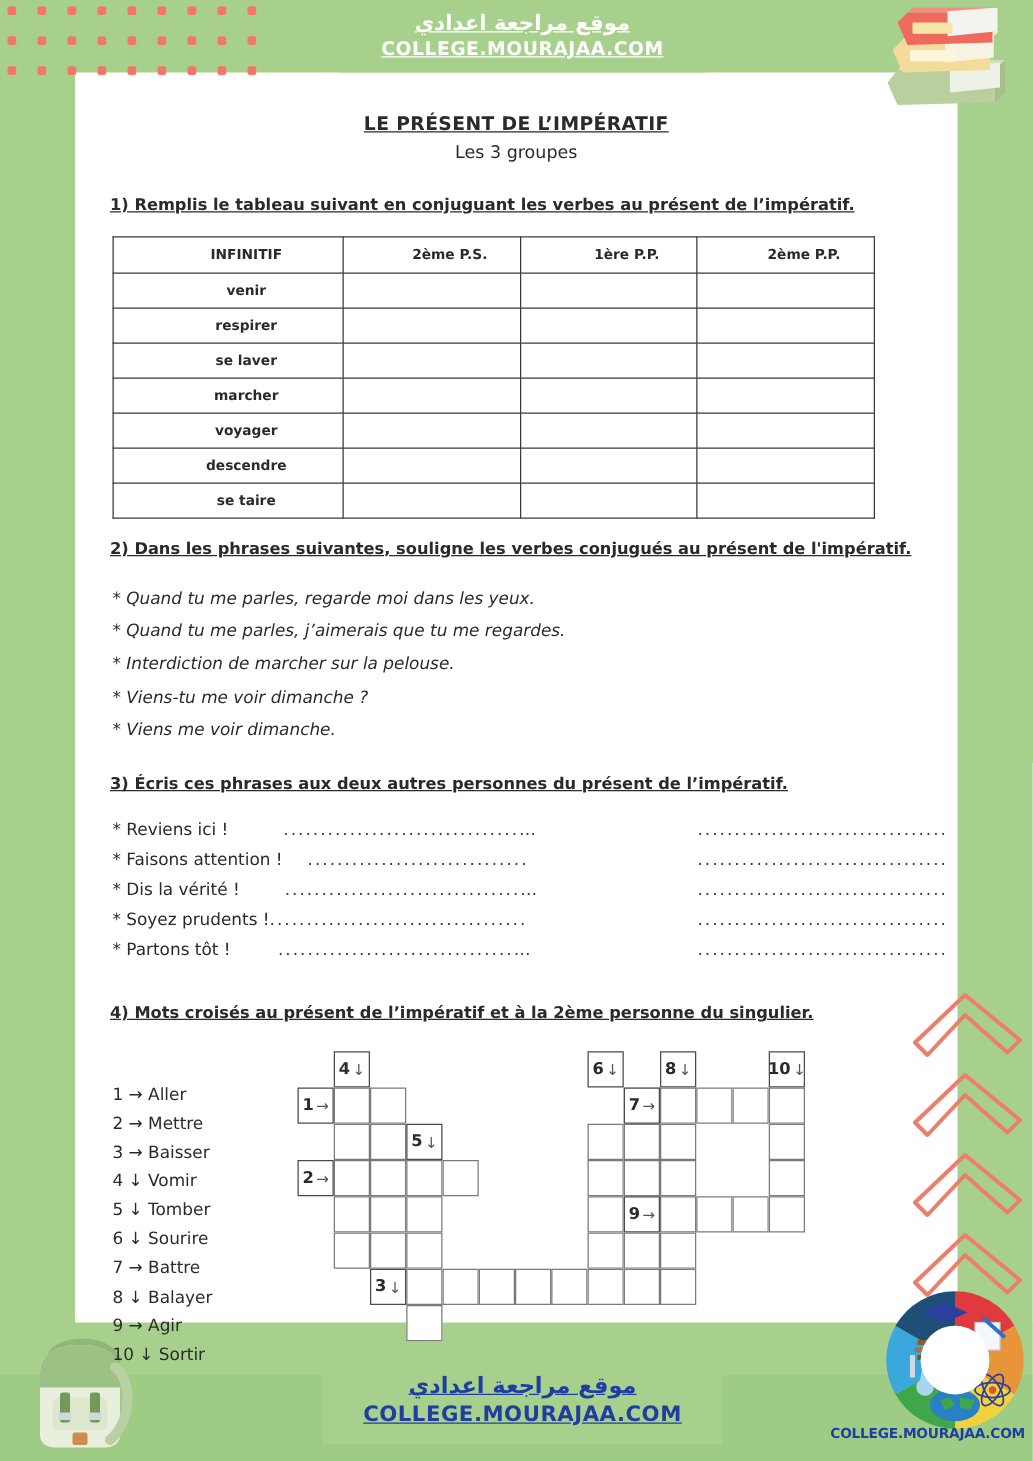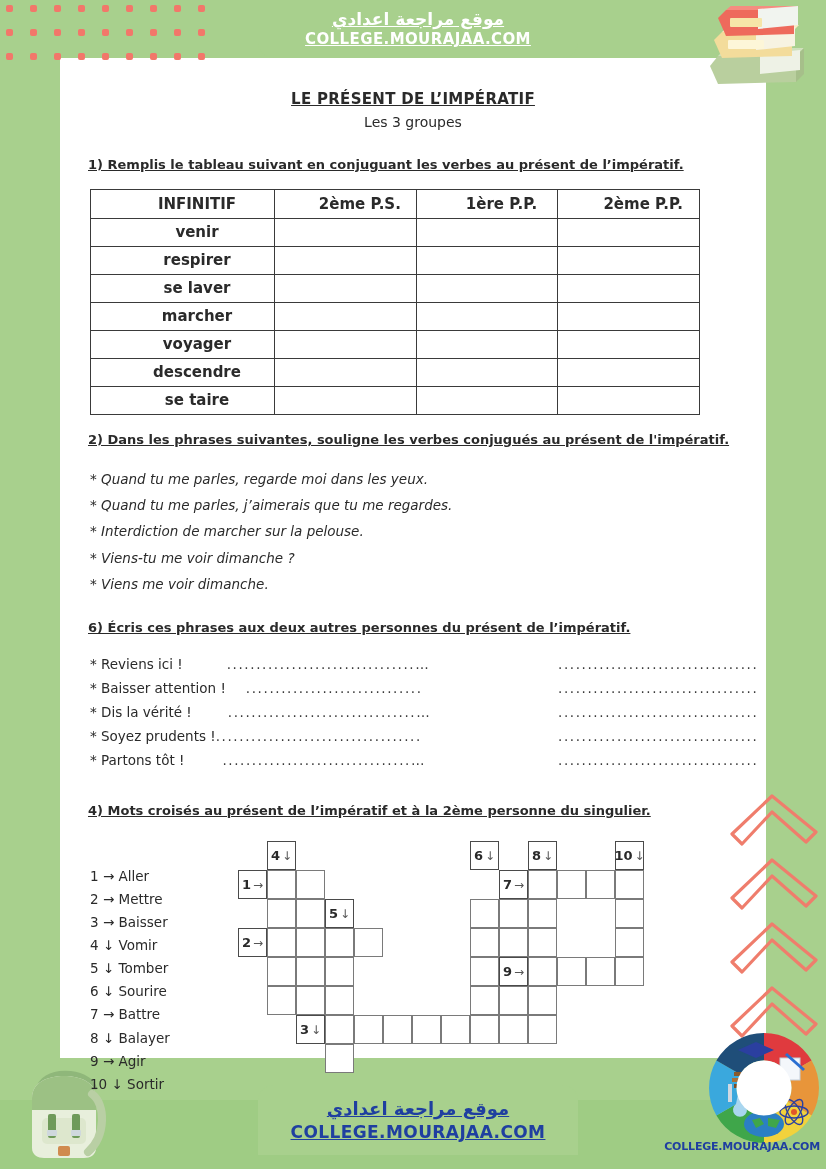--- a/index.html
+++ b/index.html
@@ -68,21 +68,21 @@
     font-size:13px;font-weight:bold;text-decoration:underline;
     margin:0 0 0 28px;line-height:1.45;
   }
   #q1head{margin-top:26px;}
 
   table#conj{
     border-collapse:collapse;margin:14px 0 0 30px;width:610px;
     table-layout:fixed;
   }
   table#conj td,table#conj th{
-    border:1.5px solid #3a3a3a;height:25px;font-size:15px;
+    border:1.5px solid #3a3a3a;height:25px;font-size:11px;
     font-weight:bold;text-align:center;padding-left:30px;
   }
   table#conj th{height:26px;}
   table#conj td.vb{width:152px;}
   table#conj td.blank{background:#fff;}
 
   .sentences{margin:16px 0 0 30px;}
   .sentence{font-size:13.5px;line-height:1.95;font-style:italic;}
 
   .phr-list{margin:14px 0 0 30px;}
@@ -286,31 +286,31 @@
 
   <div class="qhead" style="margin-top:16px">2) Dans les phrases suivantes, souligne les verbes conjugués au  présent de l'impératif.</div>
   <div class="sentences" id="s2list">
       <div class="sentence">* Quand tu me parles, regarde moi dans les yeux.</div>
       <div class="sentence">* Quand tu me parles, j’aimerais que tu me regardes.</div>
       <div class="sentence">* Interdiction de marcher sur la pelouse.</div>
       <div class="sentence">* Viens-tu me voir dimanche ?</div>
       <div class="sentence">* Viens me voir dimanche.</div>
     </div>
 
-  <div class="qhead" style="margin-top:22px">6) Écris ces phrases aux deux autres personnes du présent de l’impératif.</div>
+  <div class="qhead" style="margin-top:22px">3) Écris ces phrases aux deux autres personnes du présent de l’impératif.</div>
   <div class="phr-list" id="s3list">
       <div class="phr-row">
         <span class="phr-label">* Reviens ici !</span>
         <span style="display: inline-block; width: 44px;"></span>
         <span class="dots1" style="width: 210px;">................................…</span>
         <span style="display: inline-block; flex: 1 1 0%;"></span>
         <span class="dots2" style="width: 208px;">..................................</span>
       </div>
       <div class="phr-row">
-        <span class="phr-label">* Baisser attention !</span>
+        <span class="phr-label">* Faisons attention !</span>
         <span style="display: inline-block; width: 20px;"></span>
         <span class="dots1" style="width: 210px;">..............................</span>
         <span style="display: inline-block; flex: 1 1 0%;"></span>
         <span class="dots2" style="width: 208px;">..................................</span>
       </div>
       <div class="phr-row">
         <span class="phr-label">* Dis la vérité !</span>
         <span style="display: inline-block; width: 36px;"></span>
         <span class="dots1" style="width: 210px;">................................…</span>
         <span style="display: inline-block; flex: 1 1 0%;"></span>

